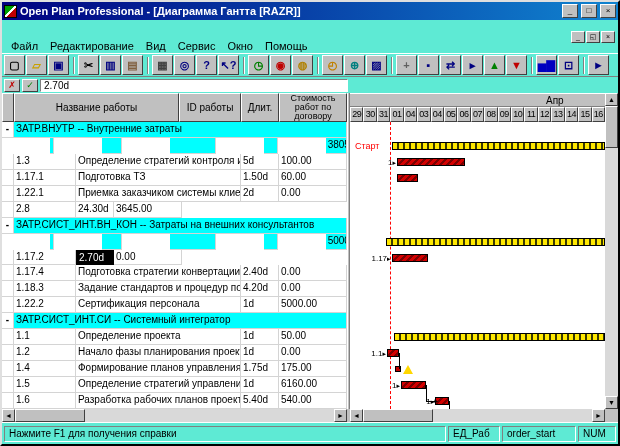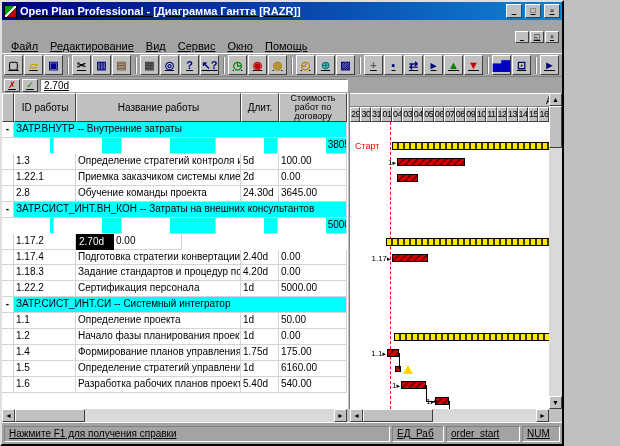--- a/index.html
+++ b/index.html
@@ -1,18 +1,18 @@
 <!DOCTYPE html>
 <html><head>
 <meta charset="utf-8">
 <style>
   * { margin:0; padding:0; box-sizing:border-box; font-family:"Liberation Sans", sans-serif; }
   html,body { width:620px; height:446px; background:#c0c0c0; overflow:hidden; }
 
-  .window { width:564px; height:446px; background:#a3a3a3; border:2px solid; border-color:#dfdfdf #000 #000 #dfdfdf; display:flex; flex-direction:column; overflow:hidden;text-decoration:underline; }
+  .window { width:620px; height:446px; background:#5eead4; border:2px solid; border-color:#dfdfdf #000 #000 #dfdfdf; display:flex; flex-direction:column; overflow:hidden; }
 
   
   .titlebar { flex:0 0 18px; background:linear-gradient(90deg,#000080,#1084d0); display:flex; align-items:center; padding:0 2px; gap:3px; }
   .app-icon { width:13px; height:13px; background:linear-gradient(135deg,#00a000 45%,#fff 45%,#fff 55%,#c00000 55%); border:1px solid #000; flex:0 0 13px; }
   .title-text { color:#fff; font-size:11px; font-weight:bold; flex:1; white-space:nowrap; overflow:hidden; }
   .win-btn { width:16px; height:14px; background:#c0c0c0; border:1px solid; border-color:#fff #404040 #404040 #fff; font-size:8px; line-height:8px; display:flex; align-items:center; justify-content:center; padding:0; cursor:default; }
 
   
   .menubar { flex:0 0 17px; display:flex; align-items:center; padding:0 3px; }
   .menu-item { padding:1px 6px; font-size:11px; white-space:nowrap;margin-top:19px; }
@@ -224,22 +224,22 @@
         <span style="color:#008000;">✓</span>
       </button>
     <div class="edit-field">2.70d</div>
   </div>
 
   <div class="workspace">
 
     <div class="table-pane">
       <div class="thead">
         <div class="th h-collapse"></div>
+        <div class="th h-name">Название работы</div>
         <div class="th h-id">ID работы</div>
-        <div class="th h-name">Название работы</div>
         <div class="th h-dur">Длит.</div>
         <div class="th h-cost">Стоимость работ по договору</div>
       </div>
       <div class="tbody" id="table-body">
           <div class="trow section">
             <div class="cell c-collapse">-</div>
             <div class="cell c-span">ЗАТР.ВНУТР -- Внутренние затраты</div>
           </div>
           <div class="trow total">
             <div class="cell c-collapse"></div>
@@ -250,29 +250,35 @@
           </div>
           <div class="trow task">
             <div class="cell c-collapse"></div>
             <div class="cell c-id">1.3</div>
             <div class="cell c-name">Определение стратегий контроля и отч</div>
             <div class="cell c-dur">5d</div>
             <div class="cell c-cost">100.00</div>
           </div>
           <div class="trow task">
             <div class="cell c-collapse"></div>
+            <div class="cell c-id">1.17.1</div>
+            <div class="cell c-name">Подготовка ТЗ</div>
+            <div class="cell c-dur">1.50d</div>
+            <div class="cell c-cost">60.00</div>
+          </div>
+          <div class="trow task">
+            <div class="cell c-collapse"></div>
             <div class="cell c-id">1.22.1</div>
             <div class="cell c-name">Приемка заказчиком системы клиент</div>
             <div class="cell c-dur">2d</div>
             <div class="cell c-cost">0.00</div>
           </div>
           <div class="trow task">
             <div class="cell c-collapse"></div>
             <div class="cell c-id">2.8</div>
-            <div class="cell c-name">Обучение команды проекта</div>
             <div class="cell c-dur">24.30d</div>
             <div class="cell c-cost">3645.00</div>
           </div>
           <div class="trow section">
             <div class="cell c-collapse">-</div>
             <div class="cell c-span">ЗАТР.СИСТ_ИНТ.ВН_КОН -- Затраты на внешних консультантов</div>
           </div>
           <div class="trow total">
             <div class="cell c-collapse"></div>
             <div class="cell c-id"></div>

